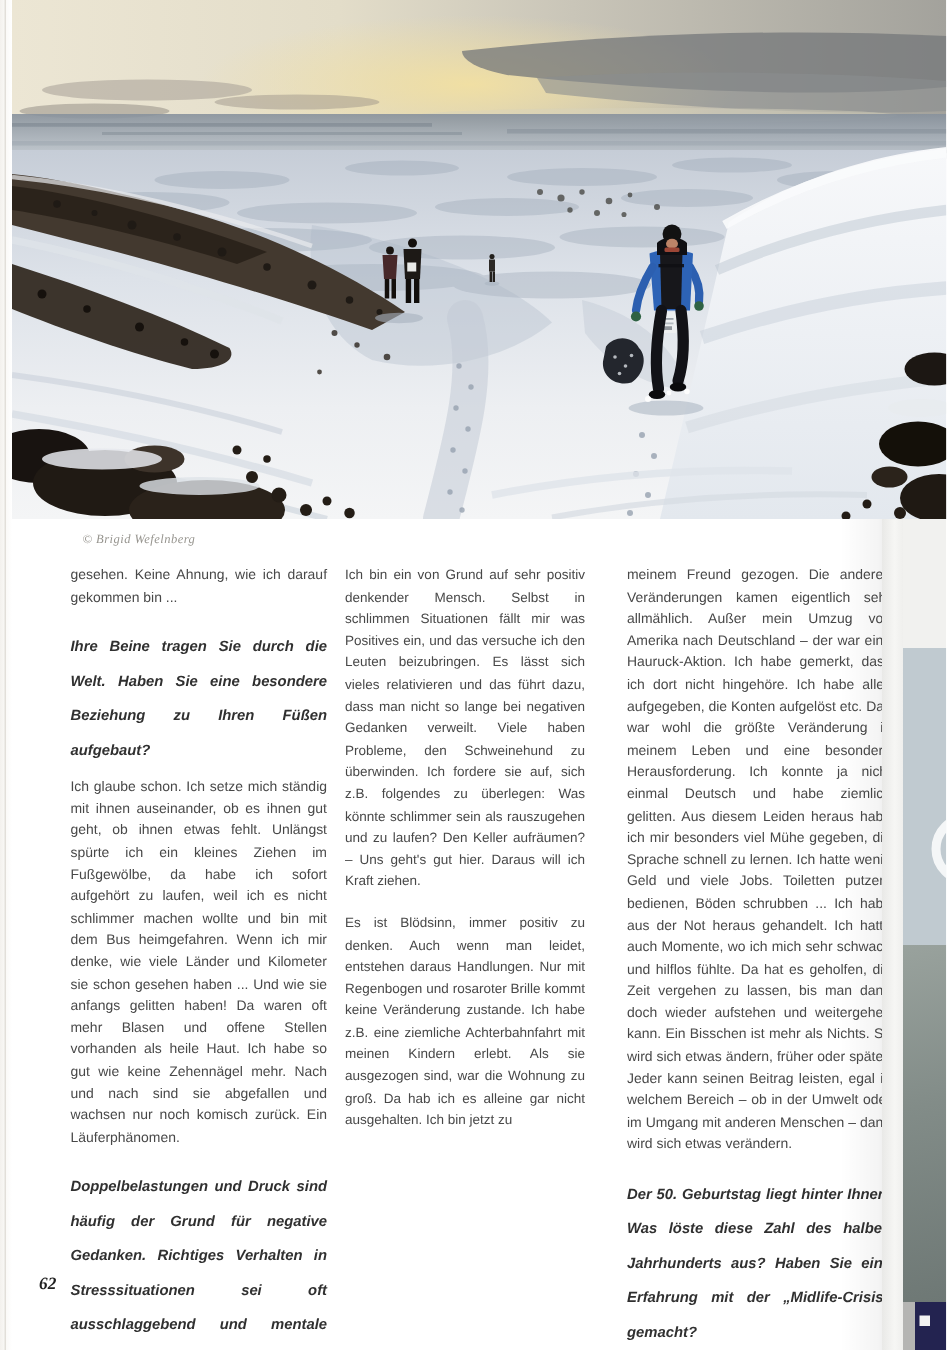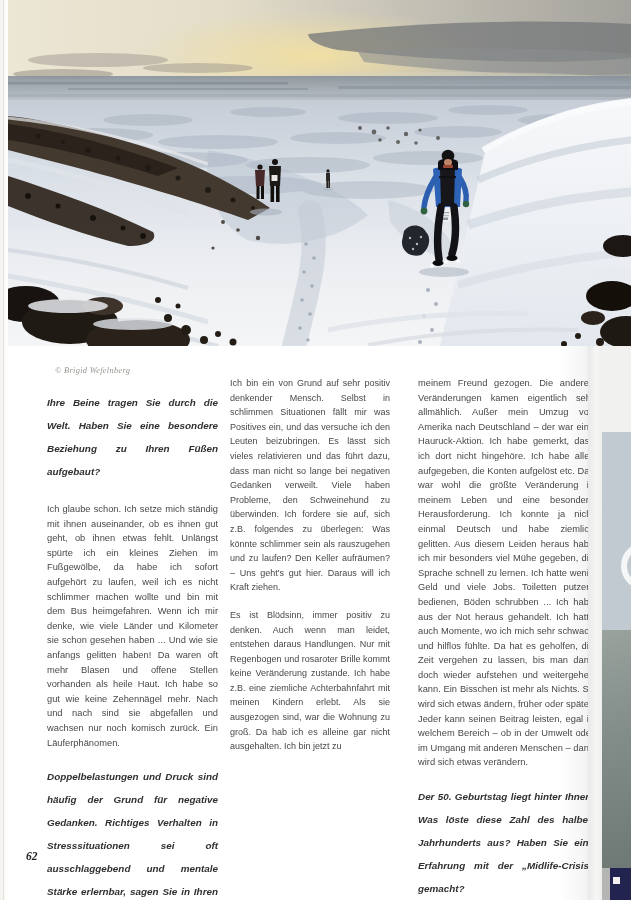--- a/index.html
+++ b/index.html
@@ -8,37 +8,37 @@
 
   
   .scan-edge{position:absolute;left:0;top:0;width:8px;height:900px;
     background:linear-gradient(90deg,#f3f1ed 0%,#faf9f6 45%,#ffffff 100%);}
   .scan-edge::after{content:"";position:absolute;left:3px;top:0;width:1px;height:100%;background:#e2dfd9;}
 
   
   .photo{position:absolute;left:8px;top:0;width:623px;height:346px;}
   .photo svg{display:block;}
 
-  .credit{position:absolute;left:55px;top:366px;
+  .credit{position:absolute;left:55px;top:355px;
     font-family:"Liberation Serif", serif;font-style:italic;
     font-size:8.4px;color:#97958f;letter-spacing:.3px;}
 
   
   .columns{position:absolute;left:47px;top:376px;width:547px;}
   .col{position:absolute;top:0;text-align:justify;color:#484848;
     font-size:9.3px;line-height:14.6px;hyphens:auto;-webkit-hyphens:auto;}
   .col-1{left:0;width:171px;}
   .col-2{left:183px;width:160px;font-size:9px;}
   .col-3{left:371px;width:176px;}
   .col p{margin:0;}
   .col p + p{margin-top:13px;}
   .col p.q{font-weight:bold;font-style:italic;color:#303030;
     font-size:9.9px;line-height:23px;margin-top:15px;margin-bottom:-4px;}
   .col-2 p.q{font-size:9.6px;}
-  .col p.q + p{margin-top:23px;}
+  .col p.q + p{margin-top:9px;}
 
   .pagenum{position:absolute;left:26px;top:850px;
     font-family:"Liberation Serif", serif;font-weight:bold;font-style:italic;
     font-size:11.5px;color:#1f1f1f;}
 
   
   .page-curve{position:absolute;left:560px;top:346px;width:30px;height:554px;
     background:linear-gradient(90deg,rgba(0,0,0,0) 0%,rgba(0,0,0,0.045) 85%,rgba(0,0,0,0.07) 100%);}
 
   
@@ -284,20 +284,21 @@
 
       <path d="M320,330 C380,318 450,312 520,314" stroke="#dfe4ea" stroke-width="5" opacity="0.8" fill="none"></path>
       <path d="M360,345 C430,332 500,328 570,330" stroke="#d6dce3" stroke-width="4" opacity="0.7" fill="none"></path>
     </svg>
   </div>
 
   <div class="credit">© Brigid Wefelnberg</div>
 
   <div class="columns">
     <div class="col col-1">
+      <p>gesehen. Keine Ahnung, wie ich darauf gekommen bin ...</p>
       <p class="q">Ihre Beine tragen Sie durch die Welt. Haben Sie eine besondere Beziehung zu Ihren Füßen aufgebaut?</p>
       <p>Ich glaube schon. Ich setze mich ständig mit ihnen auseinander, ob es ihnen gut geht, ob ihnen etwas fehlt. Unlängst spürte ich ein kleines Ziehen im Fußgewölbe, da habe ich sofort aufgehört zu laufen, weil ich es nicht schlimmer machen wollte und bin mit dem Bus heimgefahren. Wenn ich mir denke, wie viele Länder und Kilometer sie schon gesehen haben ... Und wie sie anfangs gelitten haben! Da waren oft mehr Blasen und offene Stellen vorhanden als heile Haut. Ich habe so gut wie keine Zehennägel mehr. Nach und nach sind sie abgefallen und wachsen nur noch komisch zurück. Ein Läuferphänomen.</p>
       <p class="q">Doppelbelastungen und Druck sind häufig der Grund für negative Gedanken. Richtiges Verhalten in Stresssituationen sei oft ausschlaggebend und mentale Stärke erlernbar, sagen Sie in Ihren Vorträgen. Welche Praktiken wenden Sie an, wenn Sie spüren, dass sich Ihre Denkmuster dunkel färben?</p>
     </div>
     <div class="col col-2">
       <p>Ich bin ein von Grund auf sehr positiv denkender Mensch. Selbst in schlimmen Situationen fällt mir was Positives ein, und das versuche ich den Leuten beizubringen. Es lässt sich vieles relativieren und das führt dazu, dass man nicht so lange bei negativen Gedanken verweilt. Viele haben Probleme, den Schweinehund zu überwinden. Ich fordere sie auf, sich z.B. folgendes zu überlegen: Was könnte schlimmer sein als rauszugehen und zu laufen? Den Keller aufräumen? – Uns geht's gut hier. Daraus will ich Kraft ziehen.</p>
       <p>Es ist Blödsinn, immer positiv zu denken. Auch wenn man leidet, entstehen daraus Handlungen. Nur mit Regenbogen und rosaroter Brille kommt keine Veränderung zustande. Ich habe z.B. eine ziemliche Achterbahnfahrt mit meinen Kindern erlebt. Als sie ausgezogen sind, war die Wohnung zu groß. Da hab ich es alleine gar nicht ausgehalten. Ich bin jetzt zu</p>
     </div>
     <div class="col col-3">
       <p>meinem Freund gezogen. Die anderen Veränderungen kamen eigentlich sehr allmählich. Außer mein Umzug von Amerika nach Deutschland – der war eine Hauruck-Aktion. Ich habe gemerkt, dass ich dort nicht hingehöre. Ich habe alles aufgegeben, die Konten aufgelöst etc. Das war wohl die größte Veränderung in meinem Leben und eine besondere Herausforderung. Ich konnte ja nicht einmal Deutsch und habe ziemlich gelitten. Aus diesem Leiden heraus habe ich mir besonders viel Mühe gegeben, die Sprache schnell zu lernen. Ich hatte wenig Geld und viele Jobs. Toiletten putzen, bedienen, Böden schrubben ... Ich habe aus der Not heraus gehandelt. Ich hatte auch Momente, wo ich mich sehr schwach und hilflos fühlte. Da hat es geholfen, die Zeit vergehen zu lassen, bis man dann doch wieder aufstehen und weitergehen kann. Ein Bisschen ist mehr als Nichts. So wird sich etwas ändern, früher oder später. Jeder kann seinen Beitrag leisten, egal in welchem Bereich – ob in der Umwelt oder im Umgang mit anderen Menschen – dann wird sich etwas verändern.</p>

